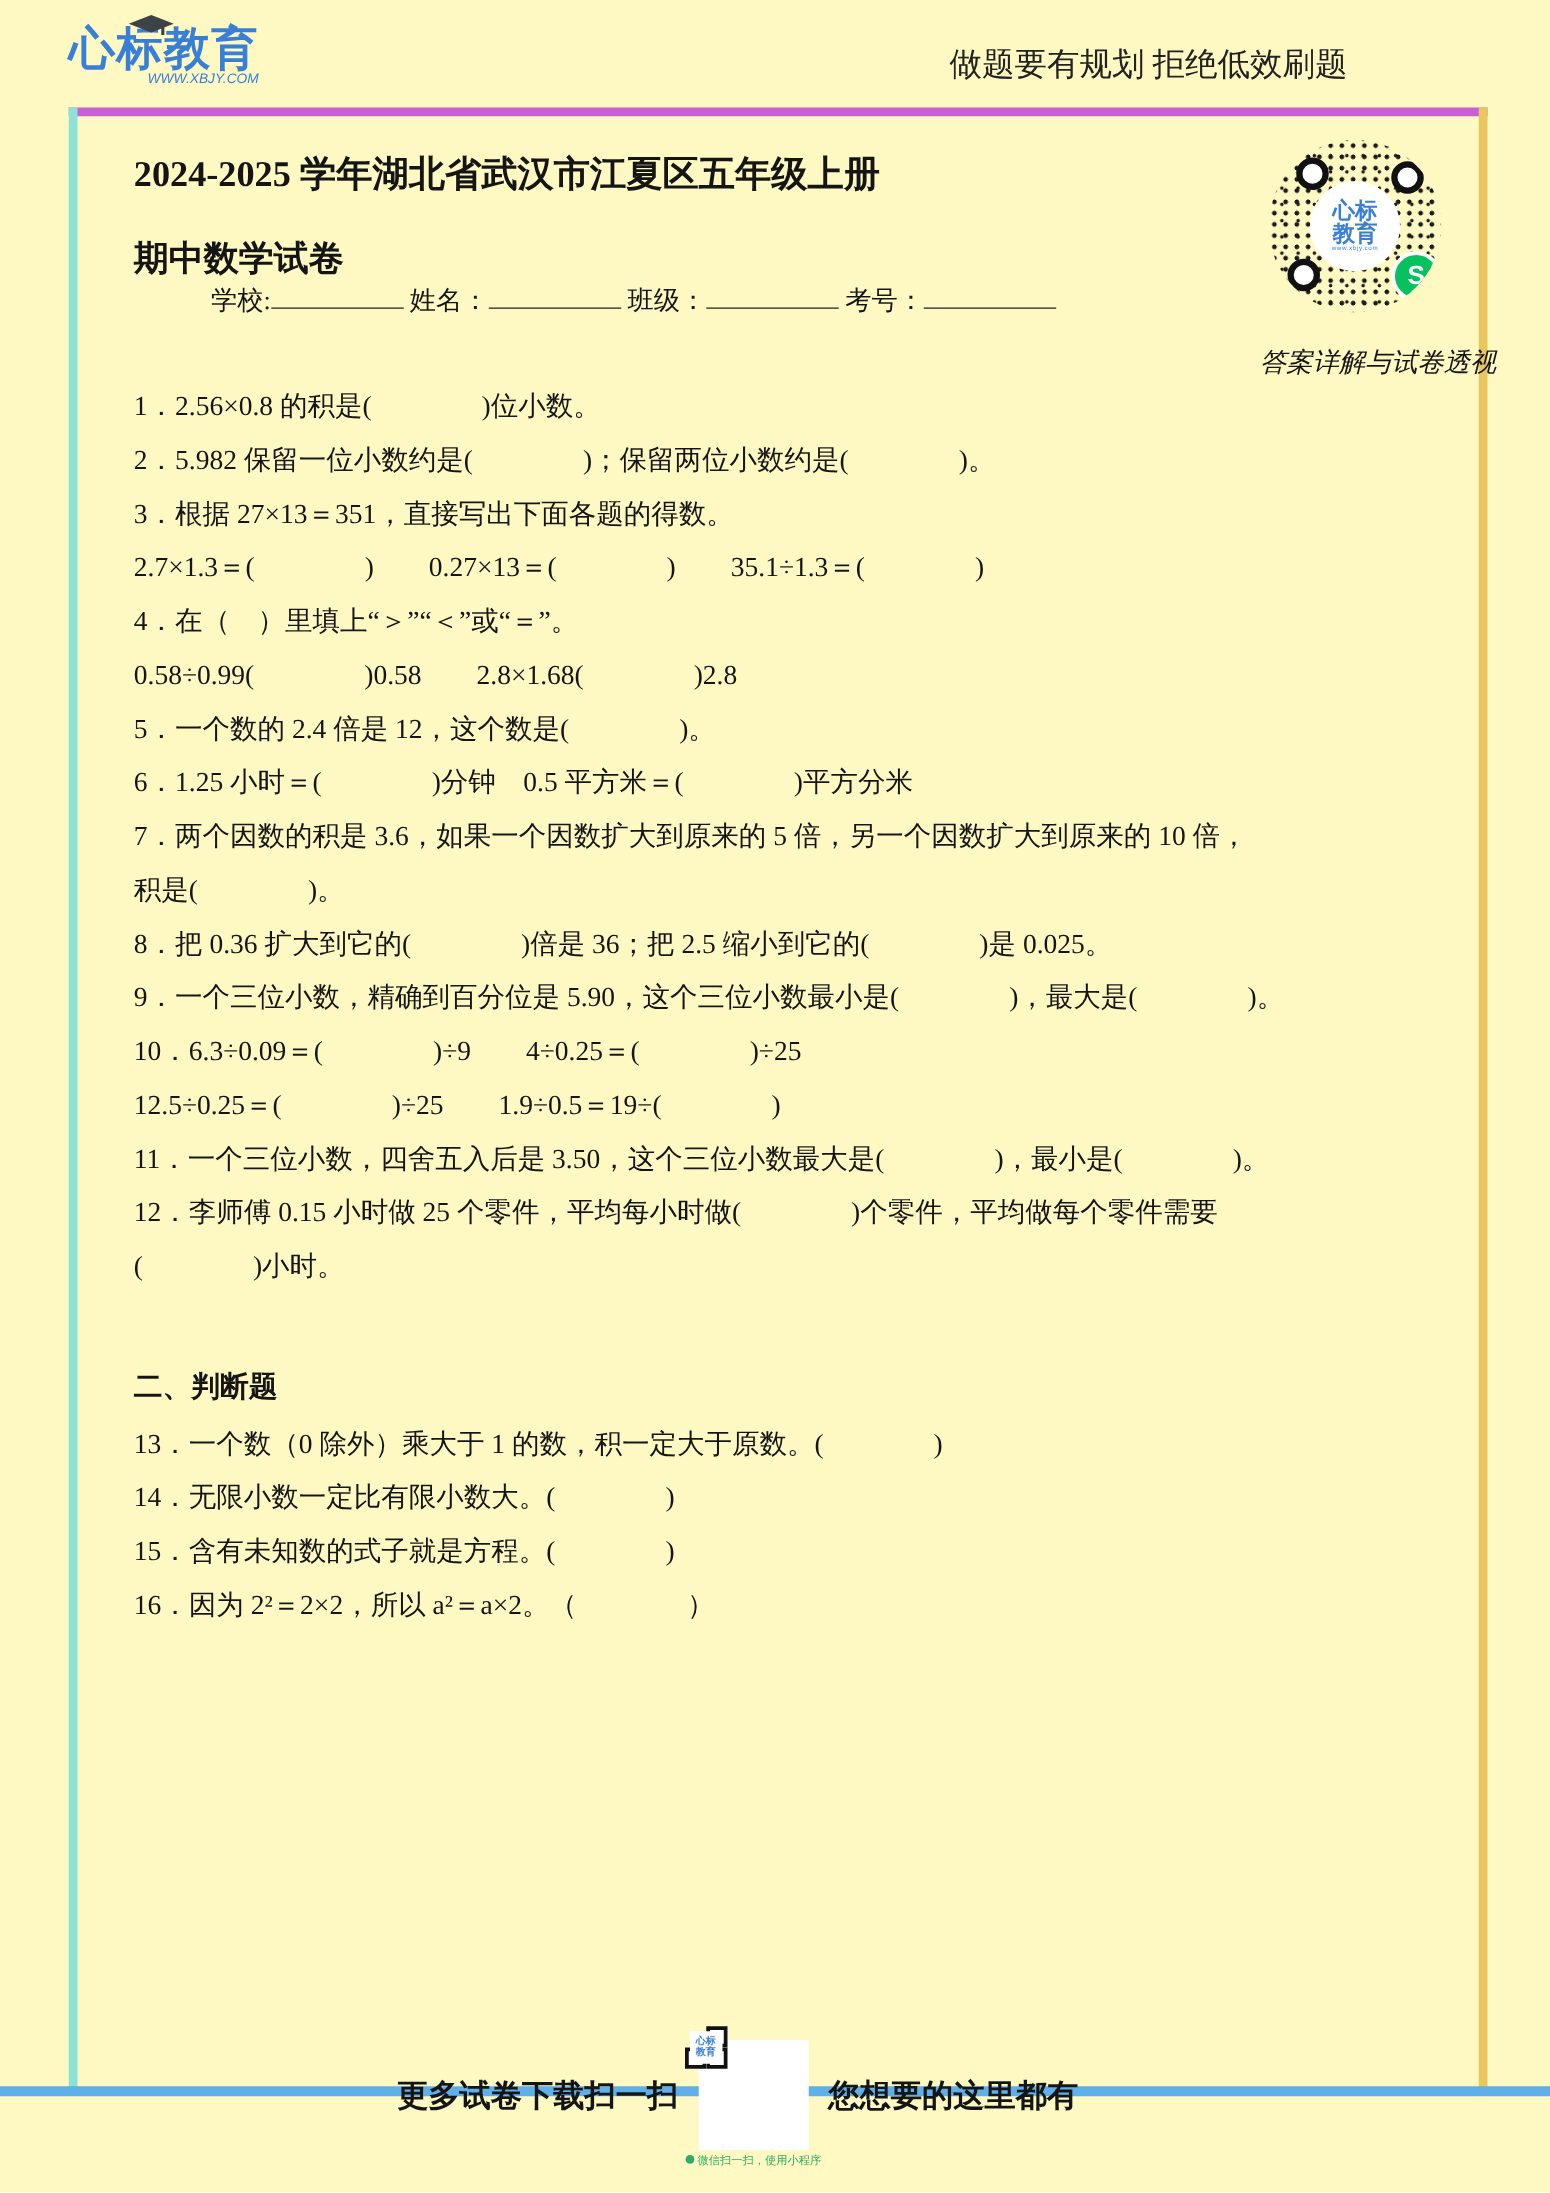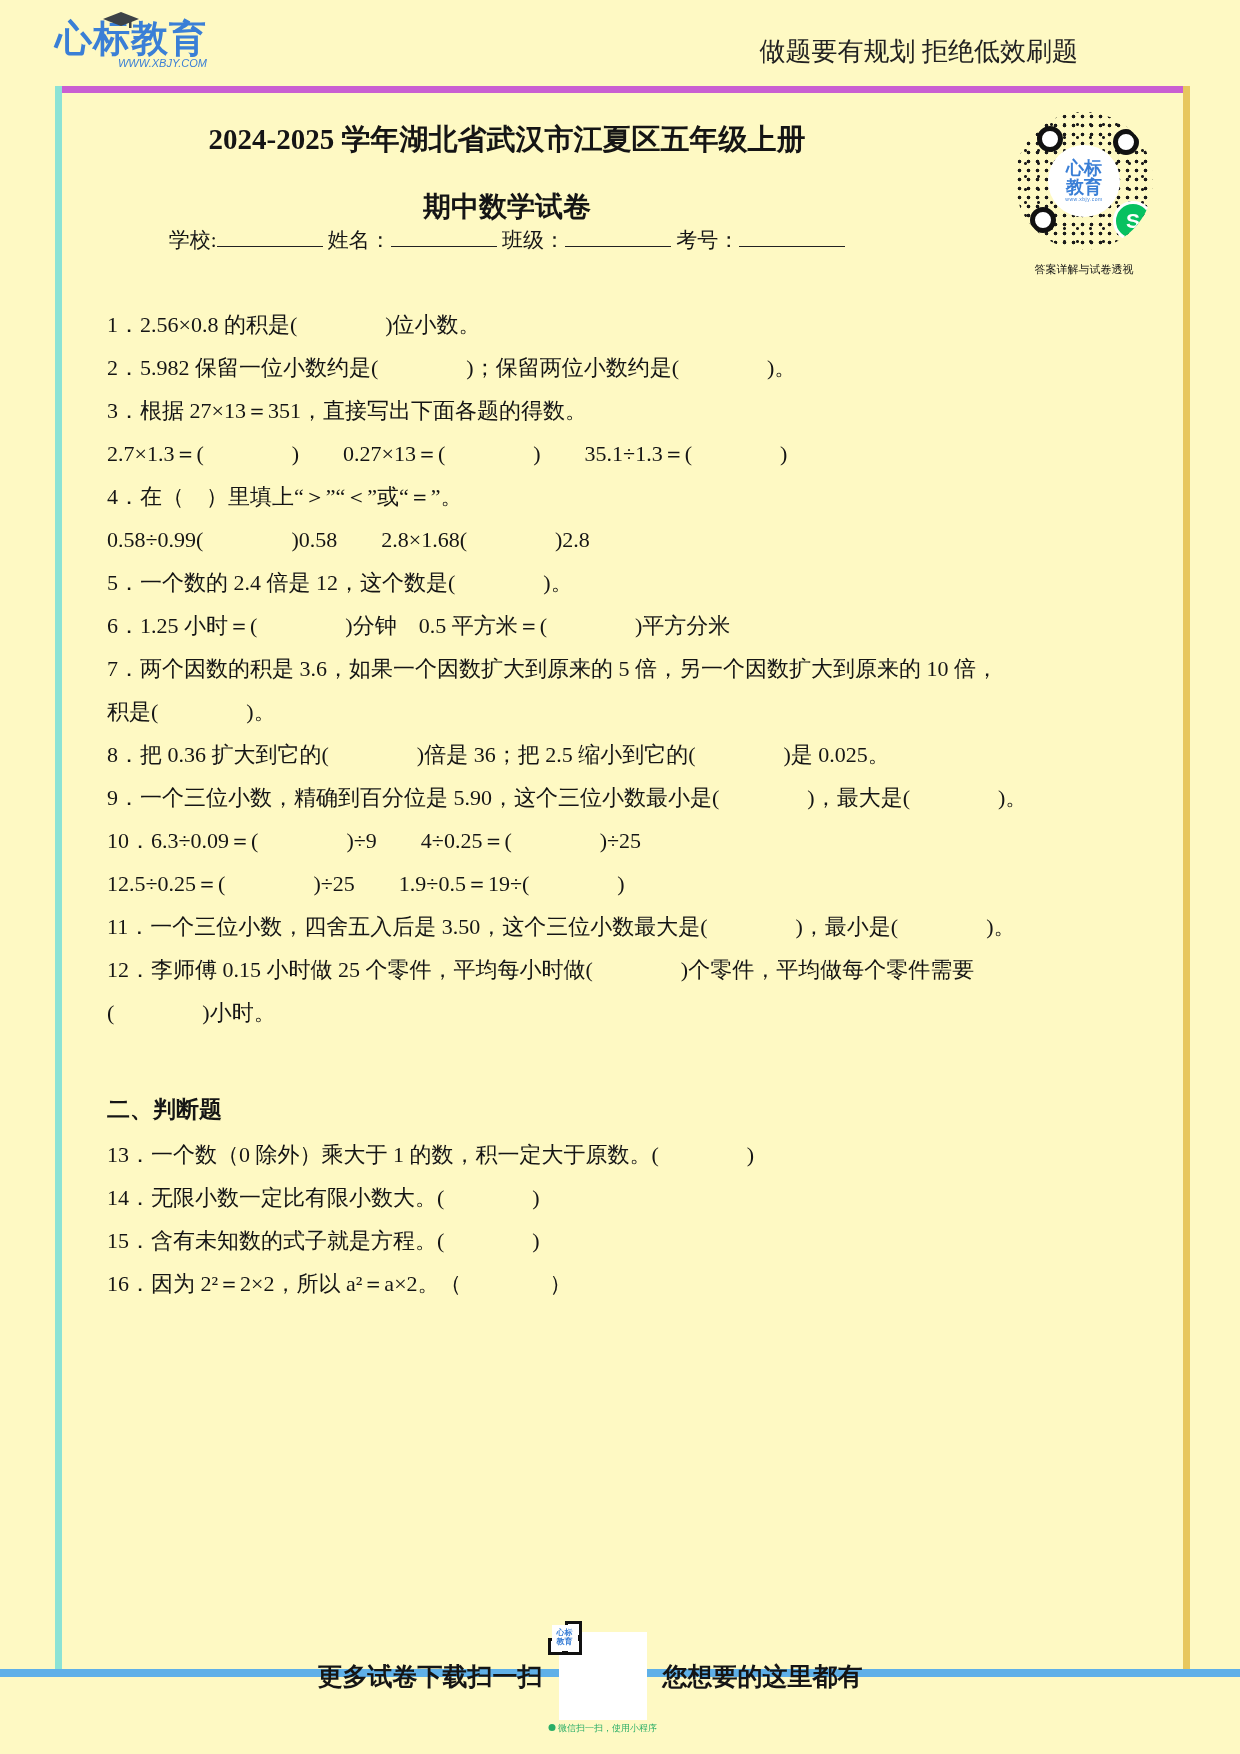--- a/index.html
+++ b/index.html
@@ -15,21 +15,21 @@
   
   .logo{position:absolute;left:55px;top:20px;}
   .logo-text{font-family:"Liberation Sans",sans-serif;font-weight:bold;font-size:37px;
              color:#3a7fd6;letter-spacing:1px;line-height:1;}
   .logo-url{font-family:"Liberation Sans",sans-serif;font-style:italic;font-size:11px;
             color:#3a7fd6;text-align:right;margin-top:0px;}
   .cap{position:absolute;left:48px;top:-9px;}
   .slogan{position:absolute;top:34px;right:162px;font-size:26px;color:#222;white-space:nowrap;}
 
   
-  .title-wrap{position:absolute;left:107px;top:120px;width:800px;text-align:center;}
+  .title-wrap{position:absolute;left:107px;top:120px;width:800px;text-align:left;}
   .title1{font-size:29px;font-weight:bold;white-space:nowrap;}
   .title2{font-size:28px;font-weight:bold;margin-top:28px;}
   .info-line{position:absolute;left:107px;top:224px;width:800px;text-align:center;
              font-size:21px;white-space:nowrap;}
   .blank{display:inline-block;width:106px;border-bottom:1.6px solid #222;height:22px;
          vertical-align:baseline;}
 
   
   .code-wrap{position:absolute;left:1008px;top:112px;width:152px;text-align:center;}
   .code-circle{position:relative;width:138px;height:138px;margin:0 auto;border-radius:50%;
@@ -43,21 +43,21 @@
      font-family:"Liberation Sans",sans-serif;font-weight:bold;color:#3a7fd6;
      font-size:18px;line-height:1.05;}
   .code-center .tiny-url{font-size:5px;font-weight:normal;letter-spacing:.5px;}
   .donut{position:absolute;width:16px;height:16px;border:5px solid #111;border-radius:50%;
          background:#fff;box-sizing:content-box;}
   .d1{left:22px;top:14px;} .d2{left:98px;top:17px;} .d3{left:15px;top:95px;}
   .wx-badge{position:absolute;right:0px;bottom:9px;width:34px;height:34px;border-radius:50%;
      background:#07c160;border:3px solid #fff;color:#fff;display:flex;align-items:center;
      justify-content:center;font-family:"Liberation Sans",sans-serif;font-weight:bold;
      font-size:21px;z-index:3;}
-  .code-caption{margin-top:12px;font-size:11px;white-space:nowrap;}
+  .code-caption{margin-top:26px;font-size:21px;white-space:nowrap;font-style:italic;}
 
   
   #sections{position:absolute;left:107px;top:303px;right:100px;}
   .sec-heading{font-size:23px;font-weight:bold;height:47px;display:flex;align-items:center;}
   .q-line{font-size:22px;height:43px;display:flex;align-items:center;white-space:nowrap;}
   .section + .section{margin-top:52px;text-align:right;}
 
   
   .footer{position:absolute;left:0;right:0;top:1632px;display:flex;justify-content:center;
           align-items:center;gap:16px;transform:translateX(-30px);z-index:2;}

